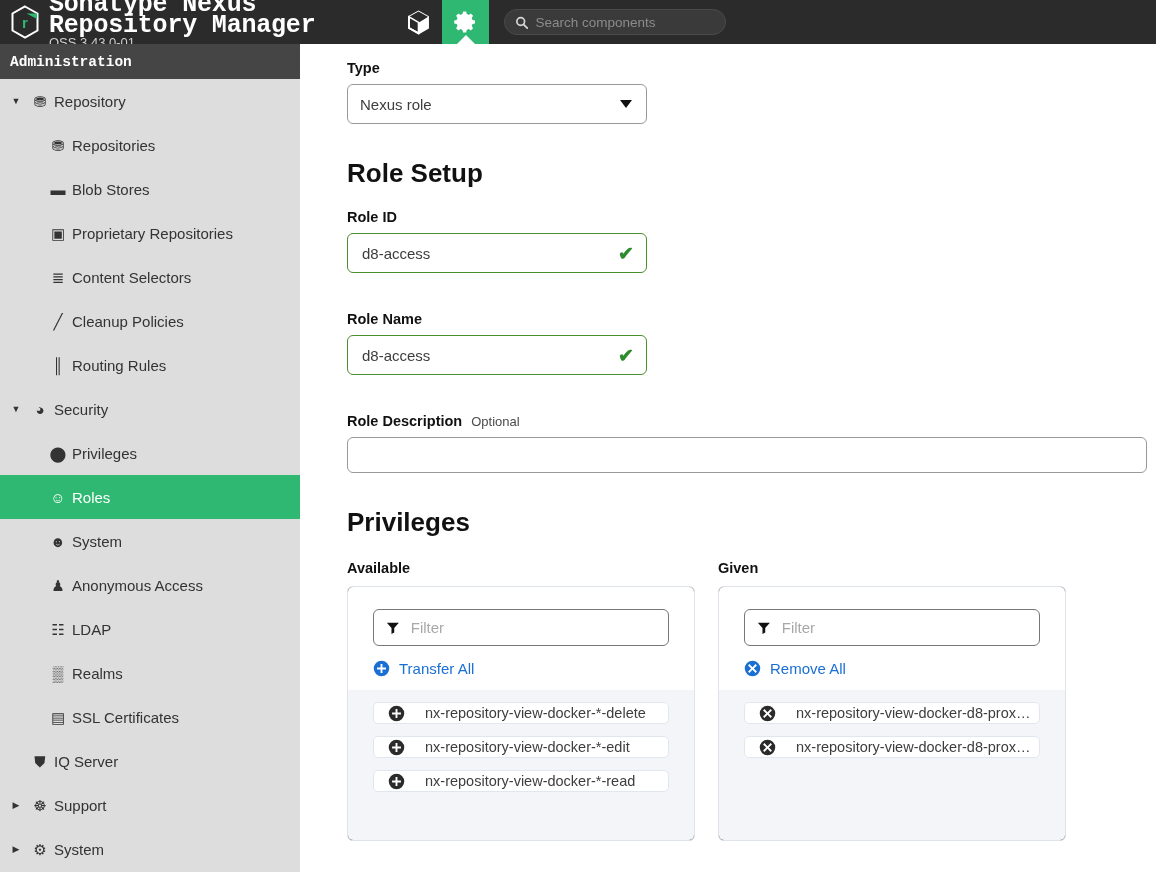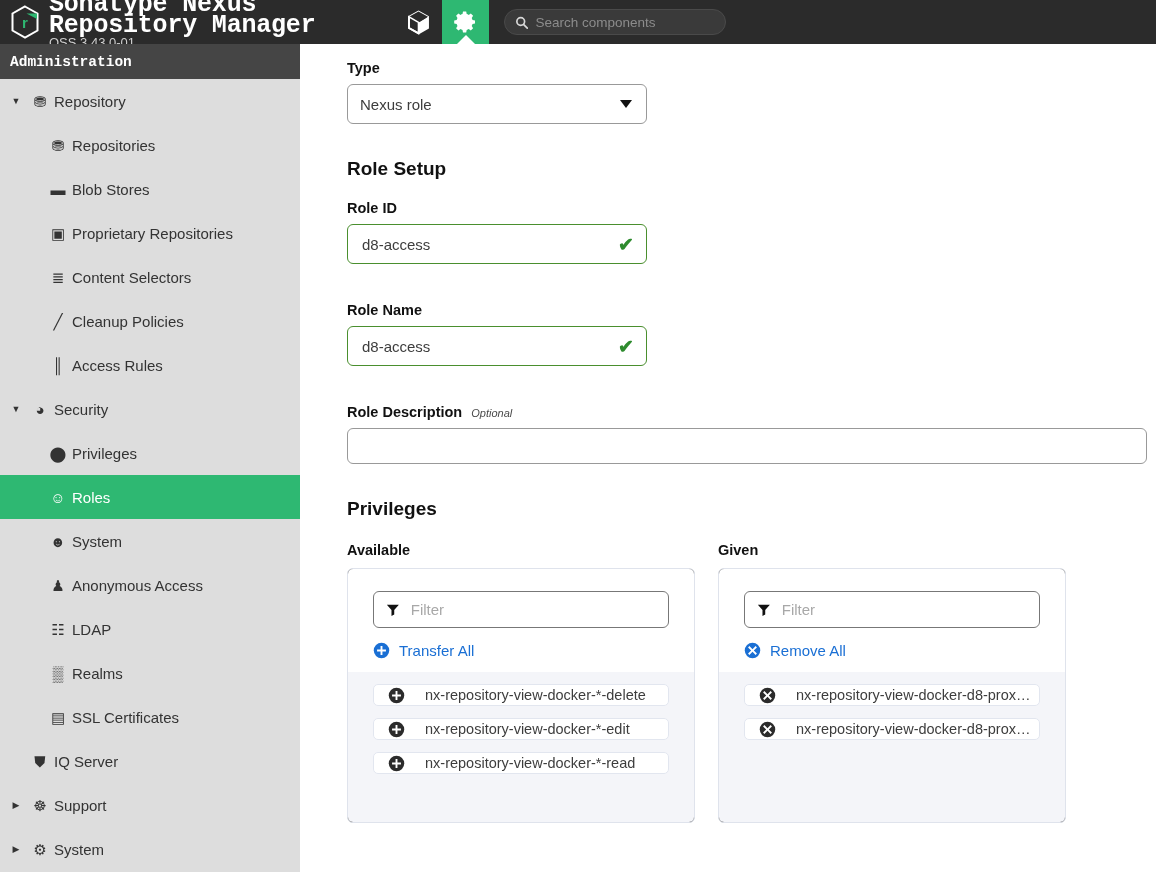--- a/index.html
+++ b/index.html
@@ -114,22 +114,22 @@
     overflow: hidden;
   }
   .content { padding: 16px 10px 0 47px; }
 
   .field-label {
     font-size: 14.5px; font-weight: bold; color: #111111;
     margin-bottom: 8px;
     font-family: "Liberation Sans", sans-serif;
   }
   .field-label .optional {
-    font-weight: normal; font-style: italic;
-    font-size: 11px; color: #4a4a4a; margin-left: 5px;
+    font-weight: normal; 
+    font-size: 13px; color: #4a4a4a; margin-left: 5px;
   }
 
   .select-box {
     width: 300px; height: 40px;
     border: 1px solid #999999; border-radius: 6px;
     background: #ffffff;
     display: flex; align-items: center;
     padding: 0 12px; cursor: pointer;
     font-size: 15px; color: #3d3d3d;
     position: relative;
@@ -137,21 +137,21 @@
   }
   .select-caret {
     position: absolute; right: 14px;
     width: 0; height: 0;
     border-left: 6px solid transparent;
     border-right: 6px solid transparent;
     border-top: 8px solid #111111;
   }
 
   .section-title {
-    font-size: 19px; font-weight: bold; color: #111111;
+    font-size: 26px; font-weight: bold; color: #111111;
     margin: 34px 0 20px 0;
     font-family: "Liberation Sans", sans-serif;
   }
 
   .text-input {
     width: 300px; height: 40px;
     border: 1px solid #4a8f2e; border-radius: 6px;
     background: #ffffff;
     display: flex; align-items: center;
     padding: 0 12px;
@@ -309,21 +309,21 @@
       <div class="side-item child">
         <span class="side-ico">≣</span>
         <span class="side-label">Content Selectors</span>
       </div>
       <div class="side-item child">
         <span class="side-ico">╱</span>
         <span class="side-label">Cleanup Policies</span>
       </div>
       <div class="side-item child">
         <span class="side-ico">║</span>
-        <span class="side-label">Access Rules</span>
+        <span class="side-label">Routing Rules</span>
       </div>
       <div class="side-item group">
         <span class="caret">▼</span>
         <span class="side-ico">◕</span>
         <span class="side-label">Security</span>
       </div>
       <div class="side-item child">
         <span class="side-ico">⬤</span>
         <span class="side-label">Privileges</span>
       </div>

